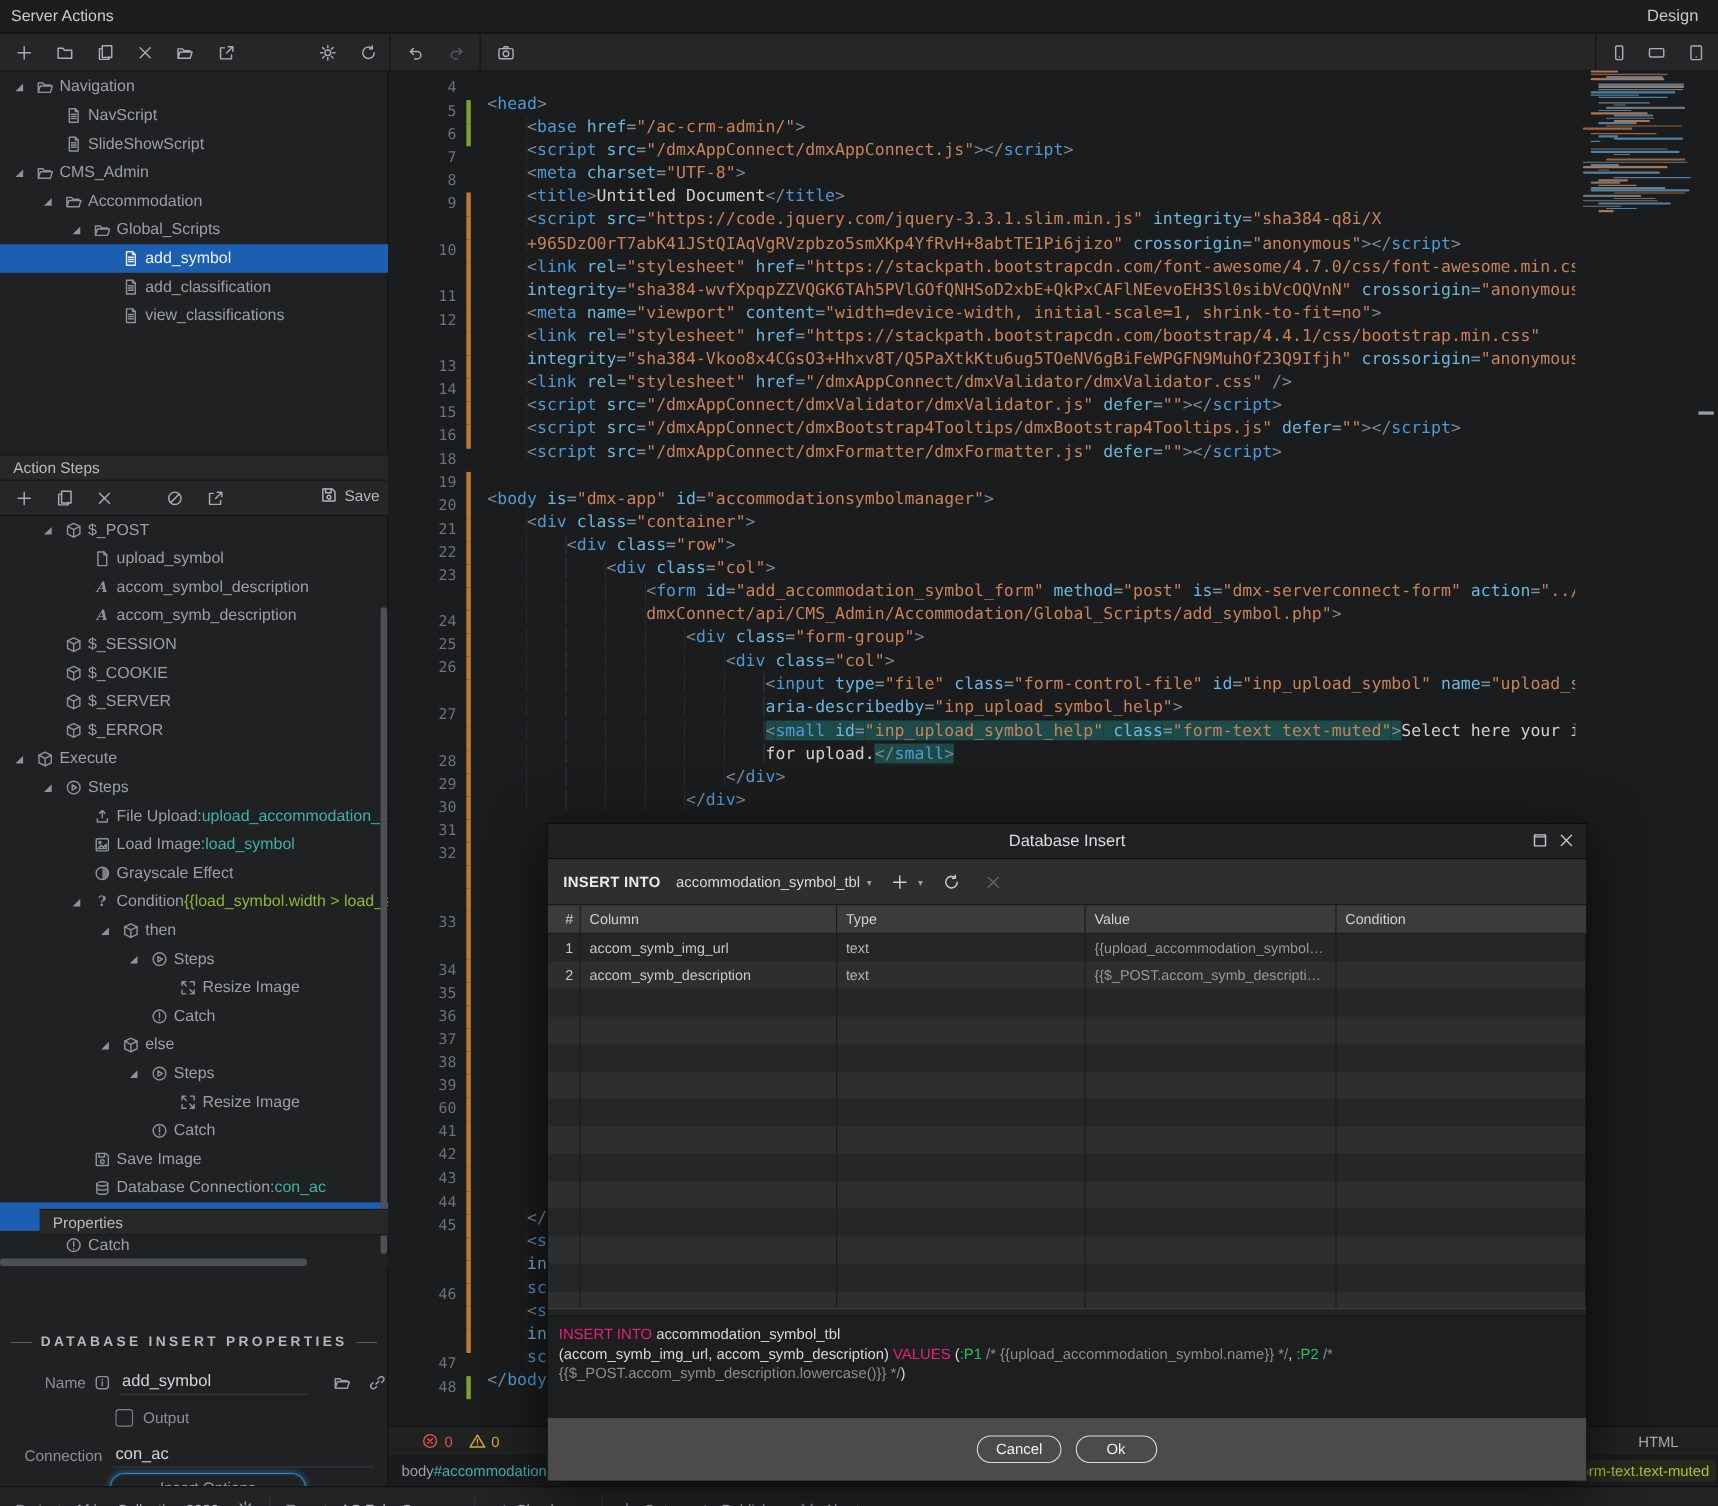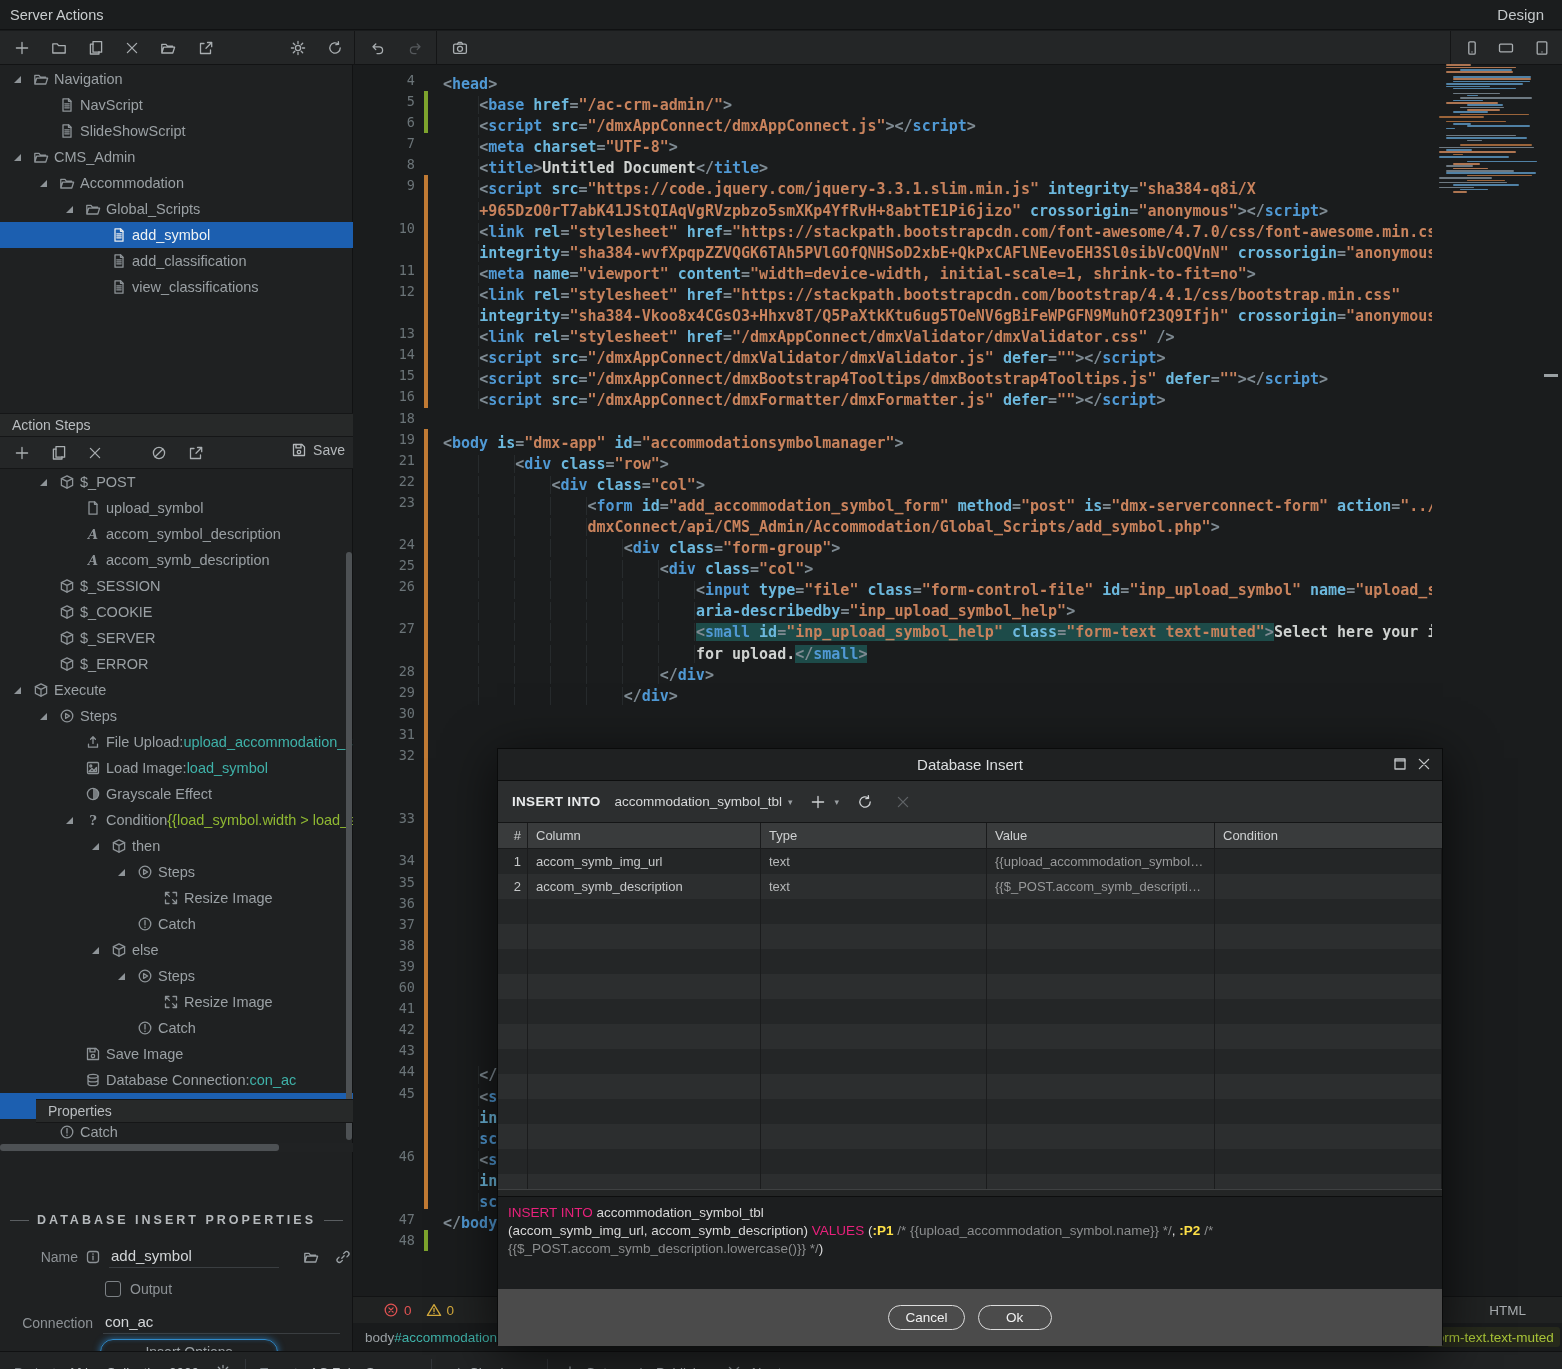--- a/index.html
+++ b/index.html
@@ -57,21 +57,21 @@
                   color:#9aa0a4;font-size:14px;font-family:"Liberation Sans",sans-serif;cursor:pointer;}
 
   
   #editor{left:353px;top:65px;width:1209px;height:1231px;background:#1a1c1d;overflow:hidden;}
   #code-rows{position:absolute;left:0;top:5px;width:1209px;}
   .code-row{position:relative;height:21.1px;line-height:21.1px;font-family:"DejaVu Sans Mono",monospace;font-size:15px;white-space:pre;}
   .code-row .ln{position:absolute;left:0;top:0;width:62px;text-align:right;color:#6b7478;font-size:13.5px;}
   .code-row .gbar{position:absolute;left:71px;top:0;bottom:0;width:4px;}
   .gbar.g{background:#7da32d;}
   .gbar.o{background:#c07a34;}
-  .code-row .codetext{position:absolute;left:90px;top:4px;right:130px;overflow:hidden;font-weight:bold;}
+  .code-row .codetext{position:absolute;left:90px;top:14px;right:130px;overflow:hidden;}
   .sg-i{background:repeating-linear-gradient(to right, transparent 0 35px, #272b2d 35px 36px);}
   .sg-p{color:#7f8b93;}
   .sg-t{color:#5099d4;}
   .sg-a{color:#6cb8dd;}
   .sg-s{color:#c8825c;}
   .sg-x{color:#cfd2d0;}
   .hl{background:#1d4b49;}
 
   #minimap{left:1437px;top:62px;width:106px;height:134px;}
   .mm-line{position:absolute;height:1.6px;border-radius:1px;}
@@ -128,21 +128,21 @@
   .drow .dcol{border-right:1px solid #1b1c1d;}
   .drow .num{color:#c6c8c9;}
   .drow .colname{color:#c6c8c9;}
   .drow .typ{color:#b5b7b8;}
   .drow .val{color:#98999a;white-space:nowrap;overflow:hidden;text-overflow:ellipsis;display:block;line-height:25px;}
   #dlg-split{position:absolute;left:0;top:440px;width:100%;height:8px;background:#232525;border-top:1px solid #3f4142;border-bottom:1px solid #0d0e0e;}
   #dlg-sql{position:absolute;left:0;top:448px;width:100%;height:92px;background:#1c1e1f;padding:7px 10px;
            font-size:13.5px;line-height:18px;color:#d8d8d8;}
   .sql-kw{color:#e9217c;}
   .sql-w{color:#d8d8d8;}
-  .sql-b{color:#fde047;font-weight:bold;}
+  .sql-b{color:#22c55e;font-weight:normal;}
   .sql-c{color:#8b8d8e;}
   #dlg-footer{position:absolute;left:0;top:540px;width:100%;height:57px;background:#4b4b4b;
               display:flex;align-items:center;justify-content:center;gap:13px;}
   .dlg-btn{min-width:74px;height:25px;border-radius:13px;border:1px solid #dcdcdc;background:transparent;color:#f1f1f1;
            font-size:13.5px;font-family:"Liberation Sans",sans-serif;cursor:pointer;padding:0 16px;}
 </style>
 </head>
 <body>
 
 <div id="page">
@@ -736,20 +736,21 @@
         <div class="code-row"><span class="ln"></span><span class="gbar o"></span><span class="codetext"><span class="sg-i">    </span><span class="sg-a">integrity</span><span class="sg-p">=</span><span class="sg-s">"sha384-wvfXpqpZZVQGK6TAh5PVlGOfQNHSoD2xbE+QkPxCAFlNEevoEH3Sl0sibVcOQVnN"</span><span class="sg-x"> </span><span class="sg-a">crossorigin</span><span class="sg-p">=</span><span class="sg-s">"anonymous"</span></span></div>
         <div class="code-row"><span class="ln">11</span><span class="gbar o"></span><span class="codetext"><span class="sg-i">    </span><span class="sg-p">&lt;</span><span class="sg-t">meta</span><span class="sg-x"> </span><span class="sg-a">name</span><span class="sg-p">=</span><span class="sg-s">"viewport"</span><span class="sg-x"> </span><span class="sg-a">content</span><span class="sg-p">=</span><span class="sg-s">"width=device-width, initial-scale=1, shrink-to-fit=no"</span><span class="sg-p">&gt;</span></span></div>
         <div class="code-row"><span class="ln">12</span><span class="gbar o"></span><span class="codetext"><span class="sg-i">    </span><span class="sg-p">&lt;</span><span class="sg-t">link</span><span class="sg-x"> </span><span class="sg-a">rel</span><span class="sg-p">=</span><span class="sg-s">"stylesheet"</span><span class="sg-x"> </span><span class="sg-a">href</span><span class="sg-p">=</span><span class="sg-s">"https://stackpath.bootstrapcdn.com/bootstrap/4.4.1/css/bootstrap.min.css"</span></span></div>
         <div class="code-row"><span class="ln"></span><span class="gbar o"></span><span class="codetext"><span class="sg-i">    </span><span class="sg-a">integrity</span><span class="sg-p">=</span><span class="sg-s">"sha384-Vkoo8x4CGsO3+Hhxv8T/Q5PaXtkKtu6ug5TOeNV6gBiFeWPGFN9MuhOf23Q9Ifjh"</span><span class="sg-x"> </span><span class="sg-a">crossorigin</span><span class="sg-p">=</span><span class="sg-s">"anonymous"</span></span></div>
         <div class="code-row"><span class="ln">13</span><span class="gbar o"></span><span class="codetext"><span class="sg-i">    </span><span class="sg-p">&lt;</span><span class="sg-t">link</span><span class="sg-x"> </span><span class="sg-a">rel</span><span class="sg-p">=</span><span class="sg-s">"stylesheet"</span><span class="sg-x"> </span><span class="sg-a">href</span><span class="sg-p">=</span><span class="sg-s">"/dmxAppConnect/dmxValidator/dmxValidator.css"</span><span class="sg-x"> </span><span class="sg-p">/&gt;</span></span></div>
         <div class="code-row"><span class="ln">14</span><span class="gbar o"></span><span class="codetext"><span class="sg-i">    </span><span class="sg-p">&lt;</span><span class="sg-t">script</span><span class="sg-x"> </span><span class="sg-a">src</span><span class="sg-p">=</span><span class="sg-s">"/dmxAppConnect/dmxValidator/dmxValidator.js"</span><span class="sg-x"> </span><span class="sg-a">defer</span><span class="sg-p">=</span><span class="sg-s">""</span><span class="sg-p">&gt;&lt;/</span><span class="sg-t">script</span><span class="sg-p">&gt;</span></span></div>
         <div class="code-row"><span class="ln">15</span><span class="gbar o"></span><span class="codetext"><span class="sg-i">    </span><span class="sg-p">&lt;</span><span class="sg-t">script</span><span class="sg-x"> </span><span class="sg-a">src</span><span class="sg-p">=</span><span class="sg-s">"/dmxAppConnect/dmxBootstrap4Tooltips/dmxBootstrap4Tooltips.js"</span><span class="sg-x"> </span><span class="sg-a">defer</span><span class="sg-p">=</span><span class="sg-s">""</span><span class="sg-p">&gt;&lt;/</span><span class="sg-t">script</span><span class="sg-p">&gt;</span></span></div>
         <div class="code-row"><span class="ln">16</span><span class="gbar o"></span><span class="codetext"><span class="sg-i">    </span><span class="sg-p">&lt;</span><span class="sg-t">script</span><span class="sg-x"> </span><span class="sg-a">src</span><span class="sg-p">=</span><span class="sg-s">"/dmxAppConnect/dmxFormatter/dmxFormatter.js"</span><span class="sg-x"> </span><span class="sg-a">defer</span><span class="sg-p">=</span><span class="sg-s">""</span><span class="sg-p">&gt;&lt;/</span><span class="sg-t">script</span><span class="sg-p">&gt;</span></span></div>
         <div class="code-row"><span class="ln">18</span><span class="codetext"></span></div>
         <div class="code-row"><span class="ln">19</span><span class="gbar o"></span><span class="codetext"><span class="sg-p">&lt;</span><span class="sg-t">body</span><span class="sg-x"> </span><span class="sg-a">is</span><span class="sg-p">=</span><span class="sg-s">"dmx-app"</span><span class="sg-x"> </span><span class="sg-a">id</span><span class="sg-p">=</span><span class="sg-s">"accommodationsymbolmanager"</span><span class="sg-p">&gt;</span></span></div>
+        <div class="code-row"><span class="ln">20</span><span class="gbar o"></span><span class="codetext"><span class="sg-i">    </span><span class="sg-p">&lt;</span><span class="sg-t">div</span><span class="sg-x"> </span><span class="sg-a">class</span><span class="sg-p">=</span><span class="sg-s">"container"</span><span class="sg-p">&gt;</span></span></div>
         <div class="code-row"><span class="ln">21</span><span class="gbar o"></span><span class="codetext"><span class="sg-i">        </span><span class="sg-p">&lt;</span><span class="sg-t">div</span><span class="sg-x"> </span><span class="sg-a">class</span><span class="sg-p">=</span><span class="sg-s">"row"</span><span class="sg-p">&gt;</span></span></div>
         <div class="code-row"><span class="ln">22</span><span class="gbar o"></span><span class="codetext"><span class="sg-i">            </span><span class="sg-p">&lt;</span><span class="sg-t">div</span><span class="sg-x"> </span><span class="sg-a">class</span><span class="sg-p">=</span><span class="sg-s">"col"</span><span class="sg-p">&gt;</span></span></div>
         <div class="code-row"><span class="ln">23</span><span class="gbar o"></span><span class="codetext"><span class="sg-i">                </span><span class="sg-p">&lt;</span><span class="sg-t">form</span><span class="sg-x"> </span><span class="sg-a">id</span><span class="sg-p">=</span><span class="sg-s">"add_accommodation_symbol_form"</span><span class="sg-x"> </span><span class="sg-a">method</span><span class="sg-p">=</span><span class="sg-s">"post"</span><span class="sg-x"> </span><span class="sg-a">is</span><span class="sg-p">=</span><span class="sg-s">"dmx-serverconnect-form"</span><span class="sg-x"> </span><span class="sg-a">action</span><span class="sg-p">=</span><span class="sg-s">"../</span></span></div>
         <div class="code-row"><span class="ln"></span><span class="gbar o"></span><span class="codetext"><span class="sg-i">                </span><span class="sg-s">dmxConnect/api/CMS_Admin/Accommodation/Global_Scripts/add_symbol.php"</span><span class="sg-p">&gt;</span></span></div>
         <div class="code-row"><span class="ln">24</span><span class="gbar o"></span><span class="codetext"><span class="sg-i">                    </span><span class="sg-p">&lt;</span><span class="sg-t">div</span><span class="sg-x"> </span><span class="sg-a">class</span><span class="sg-p">=</span><span class="sg-s">"form-group"</span><span class="sg-p">&gt;</span></span></div>
         <div class="code-row"><span class="ln">25</span><span class="gbar o"></span><span class="codetext"><span class="sg-i">                        </span><span class="sg-p">&lt;</span><span class="sg-t">div</span><span class="sg-x"> </span><span class="sg-a">class</span><span class="sg-p">=</span><span class="sg-s">"col"</span><span class="sg-p">&gt;</span></span></div>
         <div class="code-row"><span class="ln">26</span><span class="gbar o"></span><span class="codetext"><span class="sg-i">                            </span><span class="sg-p">&lt;</span><span class="sg-t">input</span><span class="sg-x"> </span><span class="sg-a">type</span><span class="sg-p">=</span><span class="sg-s">"file"</span><span class="sg-x"> </span><span class="sg-a">class</span><span class="sg-p">=</span><span class="sg-s">"form-control-file"</span><span class="sg-x"> </span><span class="sg-a">id</span><span class="sg-p">=</span><span class="sg-s">"inp_upload_symbol"</span><span class="sg-x"> </span><span class="sg-a">name</span><span class="sg-p">=</span><span class="sg-s">"upload_symbol"</span></span></div>
         <div class="code-row"><span class="ln"></span><span class="gbar o"></span><span class="codetext"><span class="sg-i">                            </span><span class="sg-a">aria-describedby</span><span class="sg-p">=</span><span class="sg-s">"inp_upload_symbol_help"</span><span class="sg-p">&gt;</span></span></div>
         <div class="code-row"><span class="ln">27</span><span class="gbar o"></span><span class="codetext"><span class="sg-i">                            </span><span class="sg-p hl">&lt;</span><span class="sg-t hl">small</span><span class="sg-x hl"> </span><span class="sg-a hl">id</span><span class="sg-p hl">=</span><span class="sg-s hl">"inp_upload_symbol_help"</span><span class="sg-x hl"> </span><span class="sg-a hl">class</span><span class="sg-p hl">=</span><span class="sg-s hl">"form-text text-muted"</span><span class="sg-p hl">&gt;</span><span class="sg-x">Select here your image</span></span></div>
         <div class="code-row"><span class="ln"></span><span class="gbar o"></span><span class="codetext"><span class="sg-i">                            </span><span class="sg-x">for upload.</span><span class="sg-p hl">&lt;/</span><span class="sg-t hl">small</span><span class="sg-p hl">&gt;</span></span></div>

